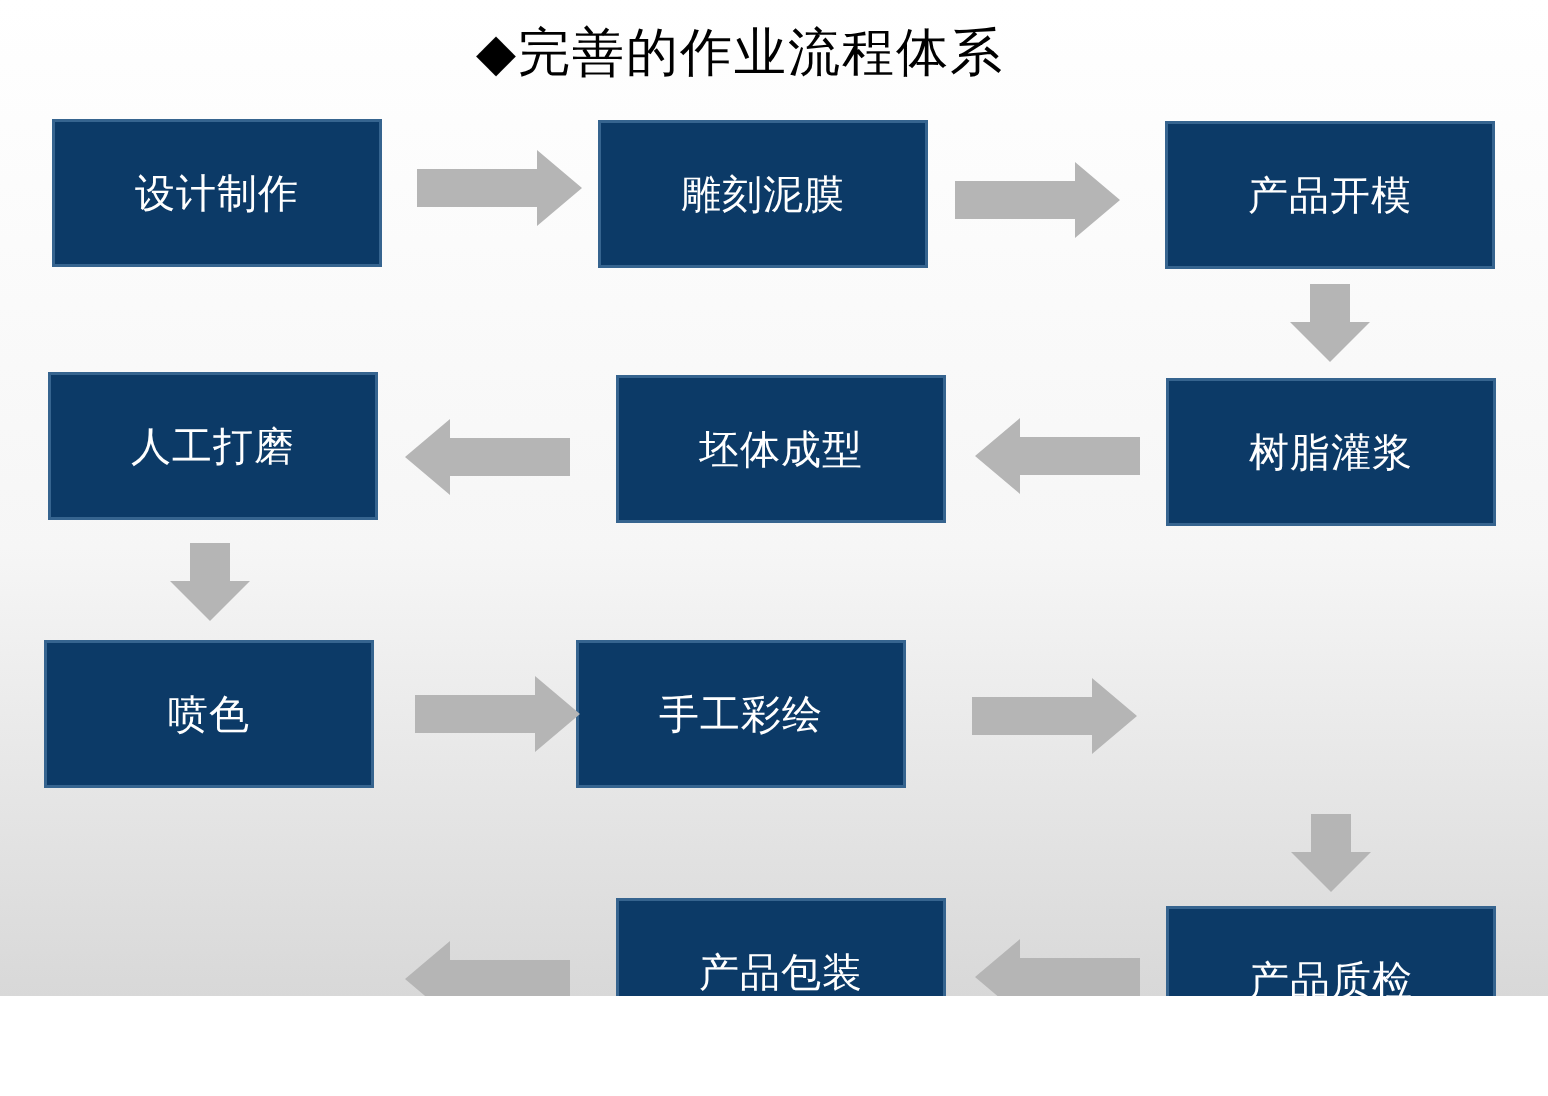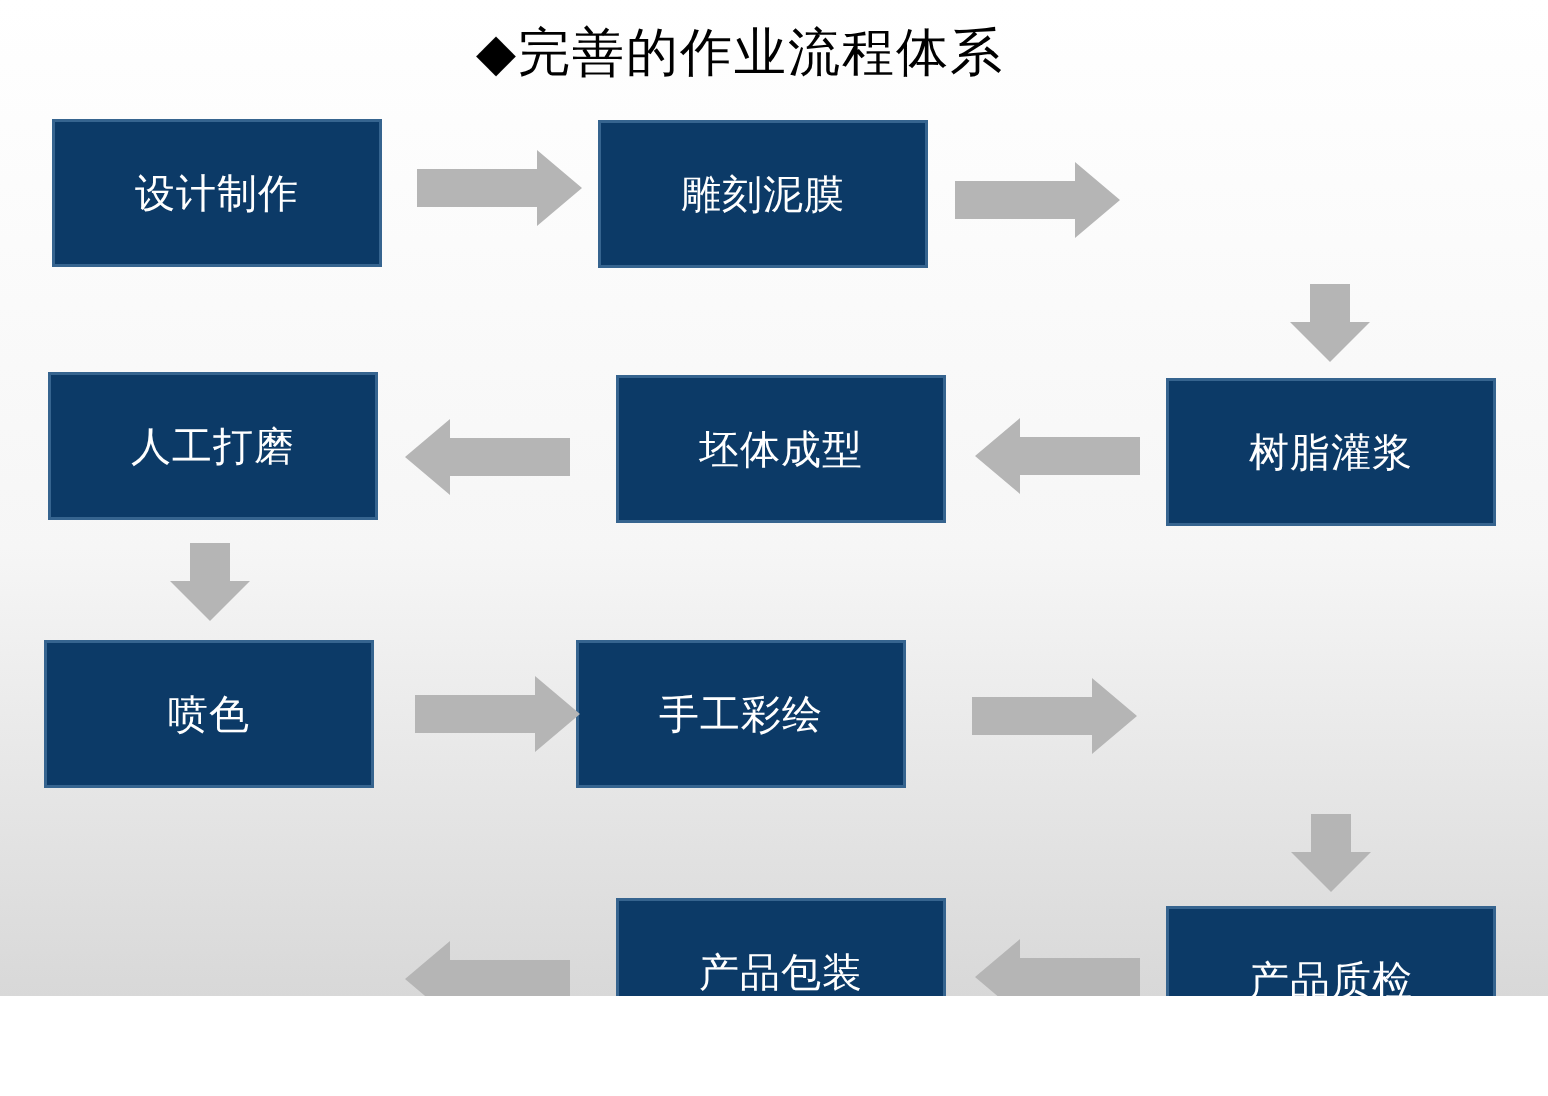--- a/index.html
+++ b/index.html
@@ -54,20 +54,23 @@
 <div class="canvas">
 
   <div class="title">◆完善的作业流程体系</div>
 
   <div class="node" style="left:52px;top:119px;">
     <span class="node-label">设计制作</span>
   </div>
   <div class="node" style="left:598px;top:120px;">
     <span class="node-label">雕刻泥膜</span>
   </div>
+  <div class="node" style="left:1165px;top:121px;">
+    <span class="node-label">产品开模</span>
+  </div>
 
   <div class="node" style="left:48px;top:372px;">
     <span class="node-label">人工打磨</span>
   </div>
   <div class="node" style="left:616px;top:375px;">
     <span class="node-label">坯体成型</span>
   </div>
   <div class="node" style="left:44px;top:640px;">
     <span class="node-label">喷色</span>
   </div>

